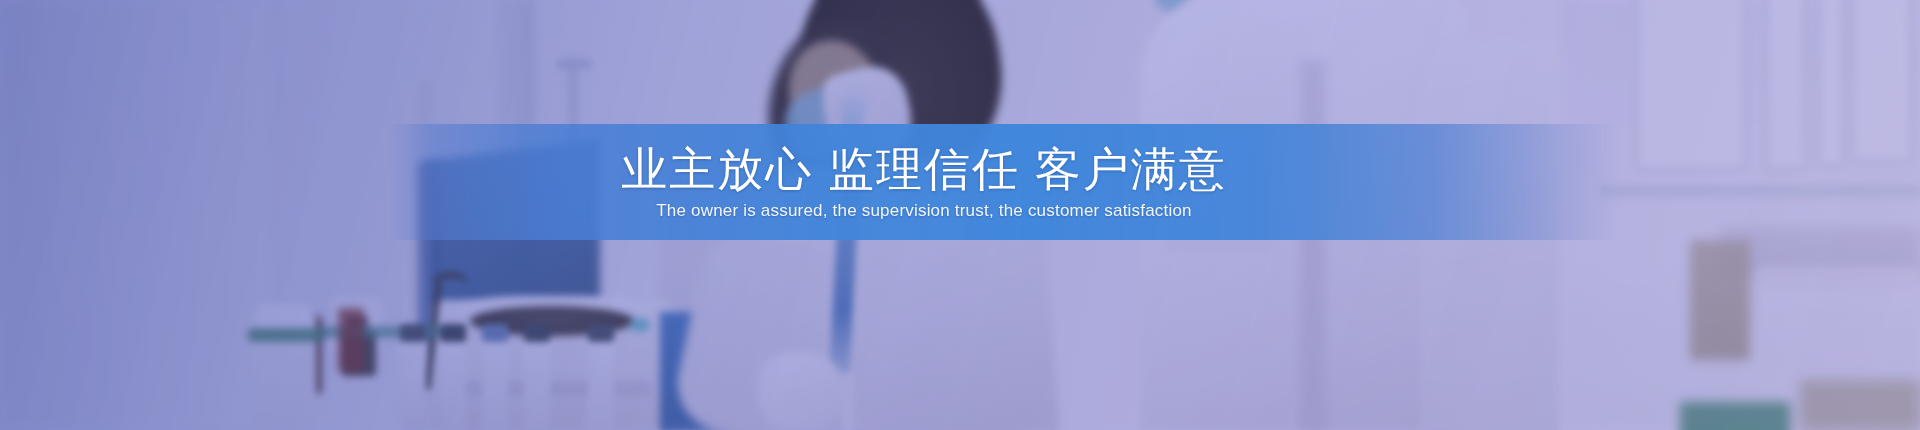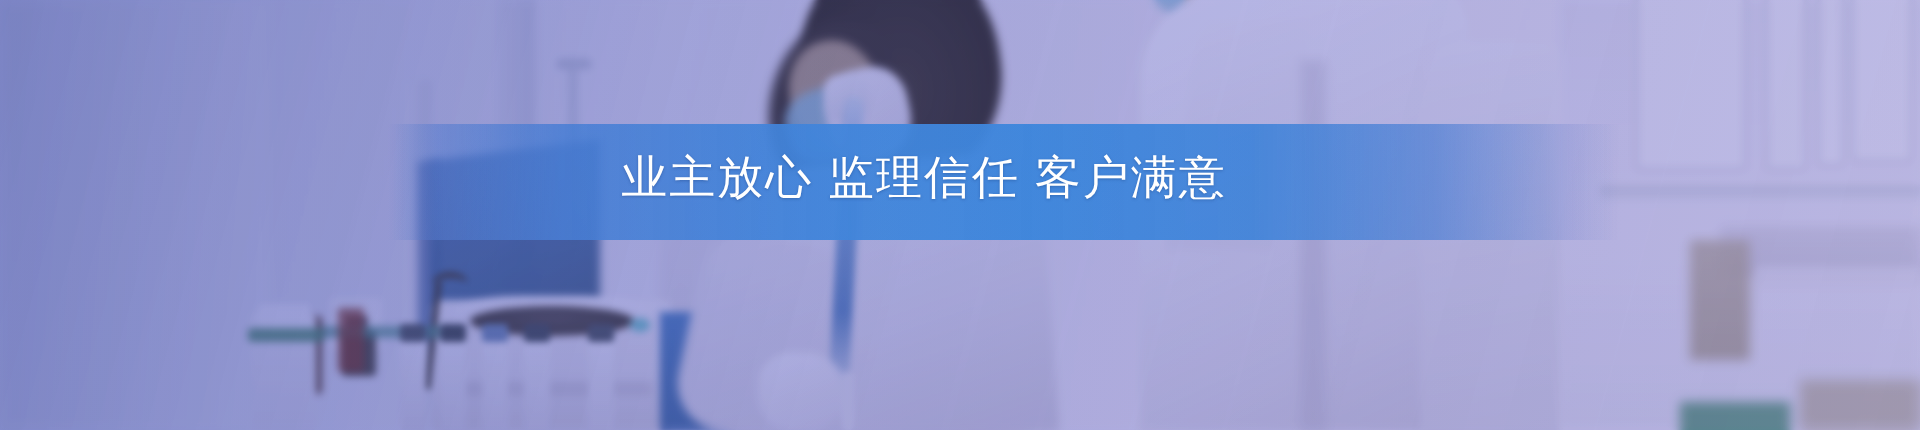--- a/index.html
+++ b/index.html
@@ -483,15 +483,16 @@
   </div>
 
   <div class="tint-purple"></div>
   <div class="tint-lift"></div>
 
   <div class="band"></div>
   <div class="band-glow"></div>
 
   <div class="copy">
     <div class="headline">业主放心 监理信任  客户满意</div>
+    <div class="subhead">The owner is assured, the supervision trust, the customer satisfaction</div>
   </div>
 
 </div>
 
 </body></html>

